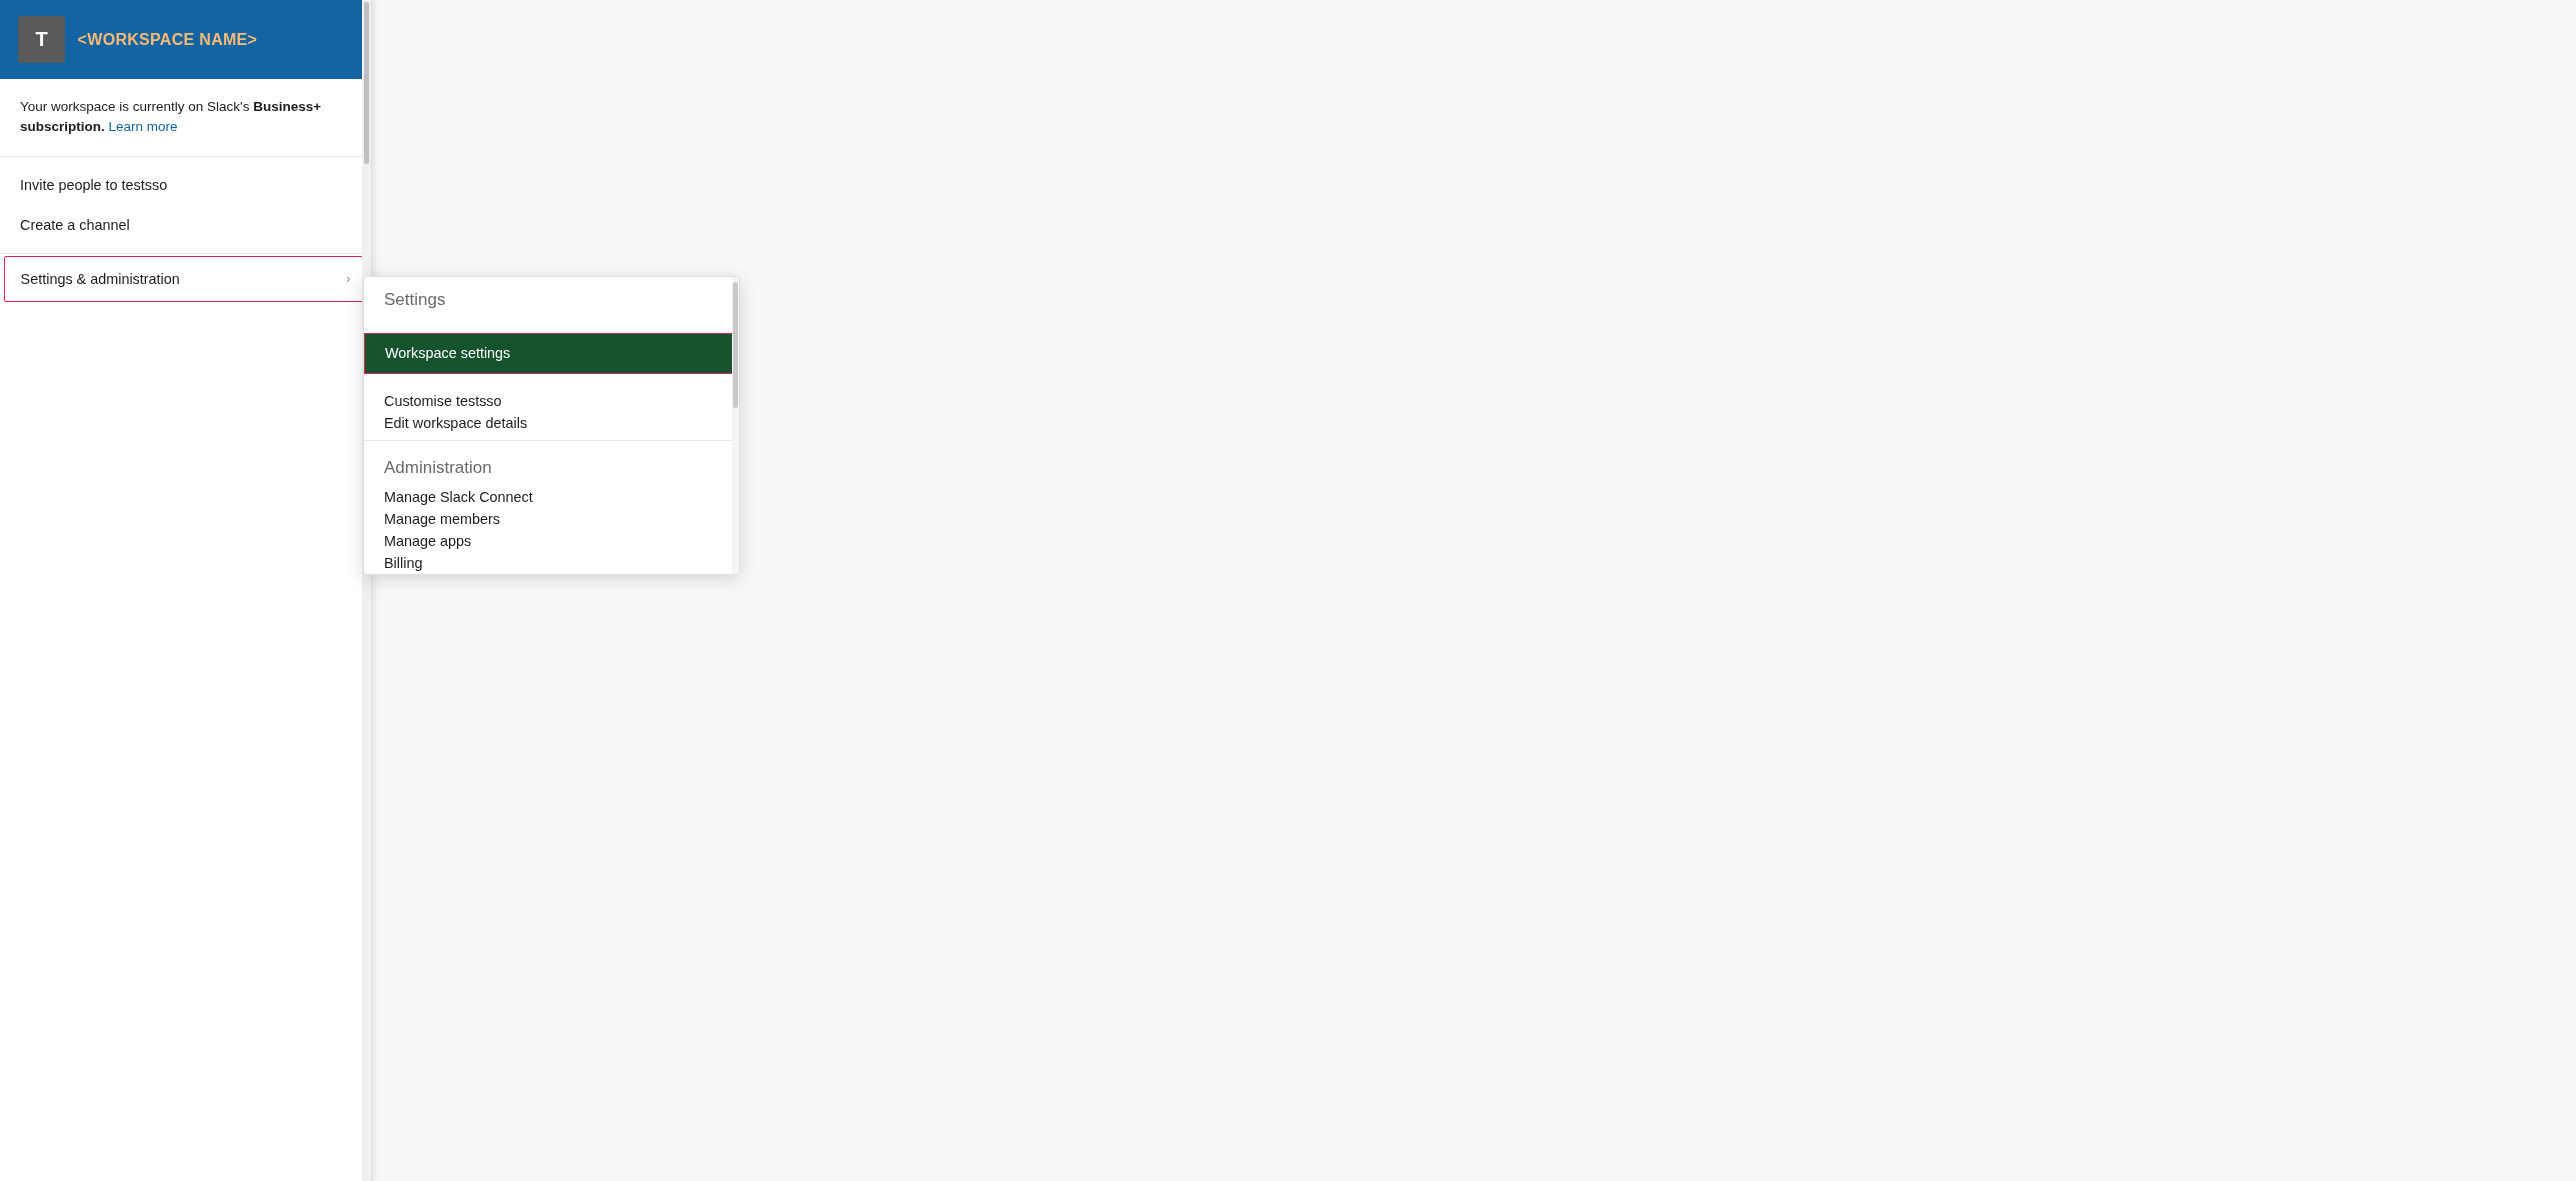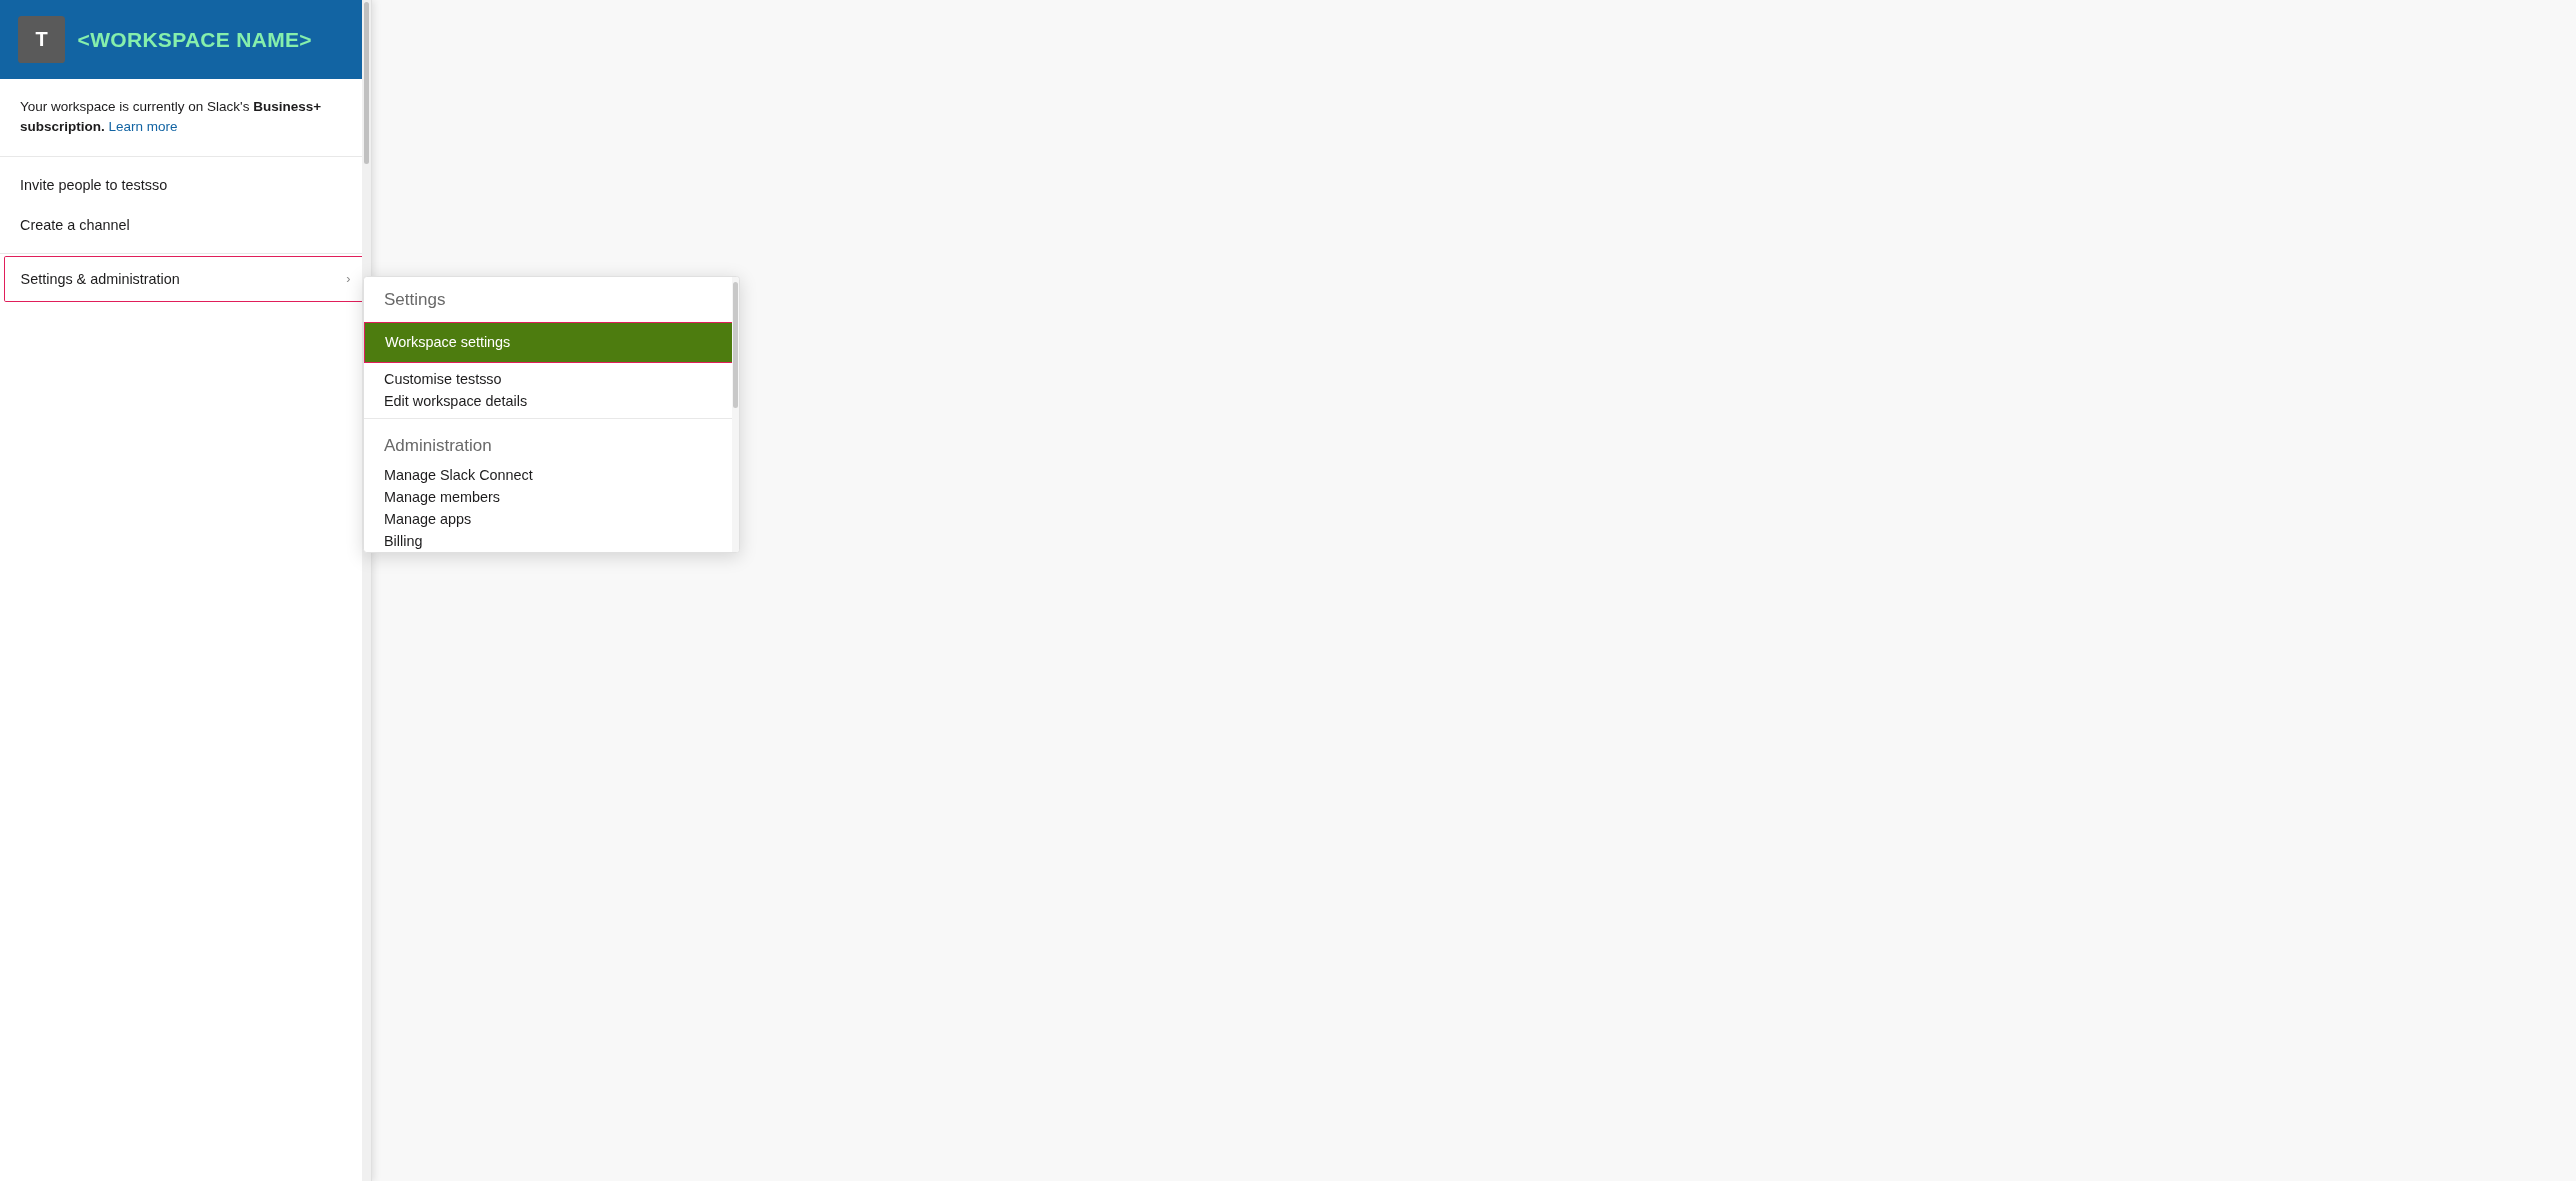--- a/index.html
+++ b/index.html
@@ -45,22 +45,22 @@
       font-size: 20px;
       font-weight: bold;
       display: flex;
       align-items: center;
       justify-content: center;
       border-radius: 3.6px;
       flex-shrink: 0;
     }
 
     .workspace-name {
-      color: #86efac;
-      font-size: 21px;
+      color: #fdba74;
+      font-size: 16px;
       font-weight: 700;
       letter-spacing: 0.3px;
     }
 
     .scrollbar-area {
       position: absolute;
       top: 0;
       right: 0;
       width: 9px;
       height: 100%;
@@ -158,24 +158,24 @@
     }
 
     .submenu-item {
       padding: 3px 20px;
       font-size: 14.4px;
       color: #1d1c1d;
       cursor: pointer;
     }
 
     .submenu-item.active {
-      background: #4d7c0f;
+      background: #14532d;
       color: white;
       border: 1.8px solid #e01e5a;
-      margin: 5px 0;
+      margin: 16px 0;
       padding: 11.7px 20px;
     }
 
     .submenu-divider {
       height: 0.9px;
       background: #e8e8e8;
       margin: 5.4px 0;
     }
 
     .preferences-item {

